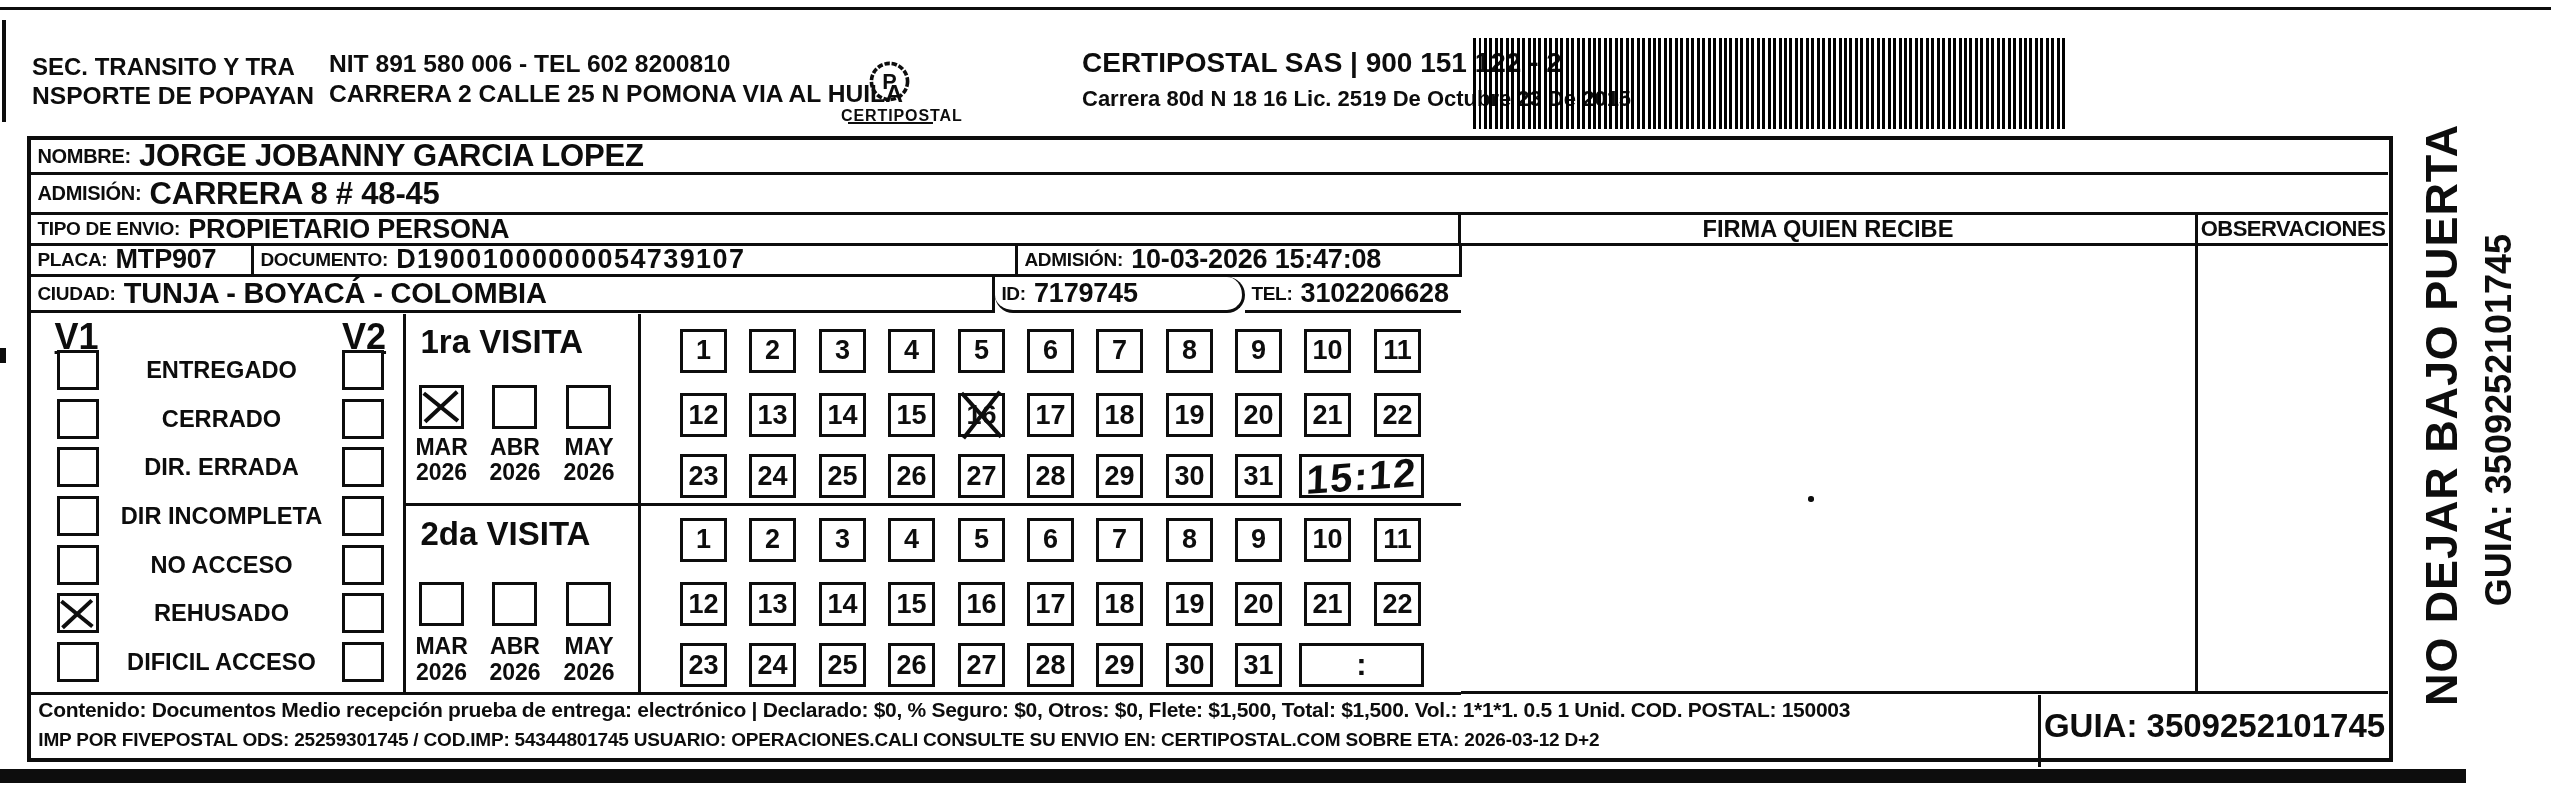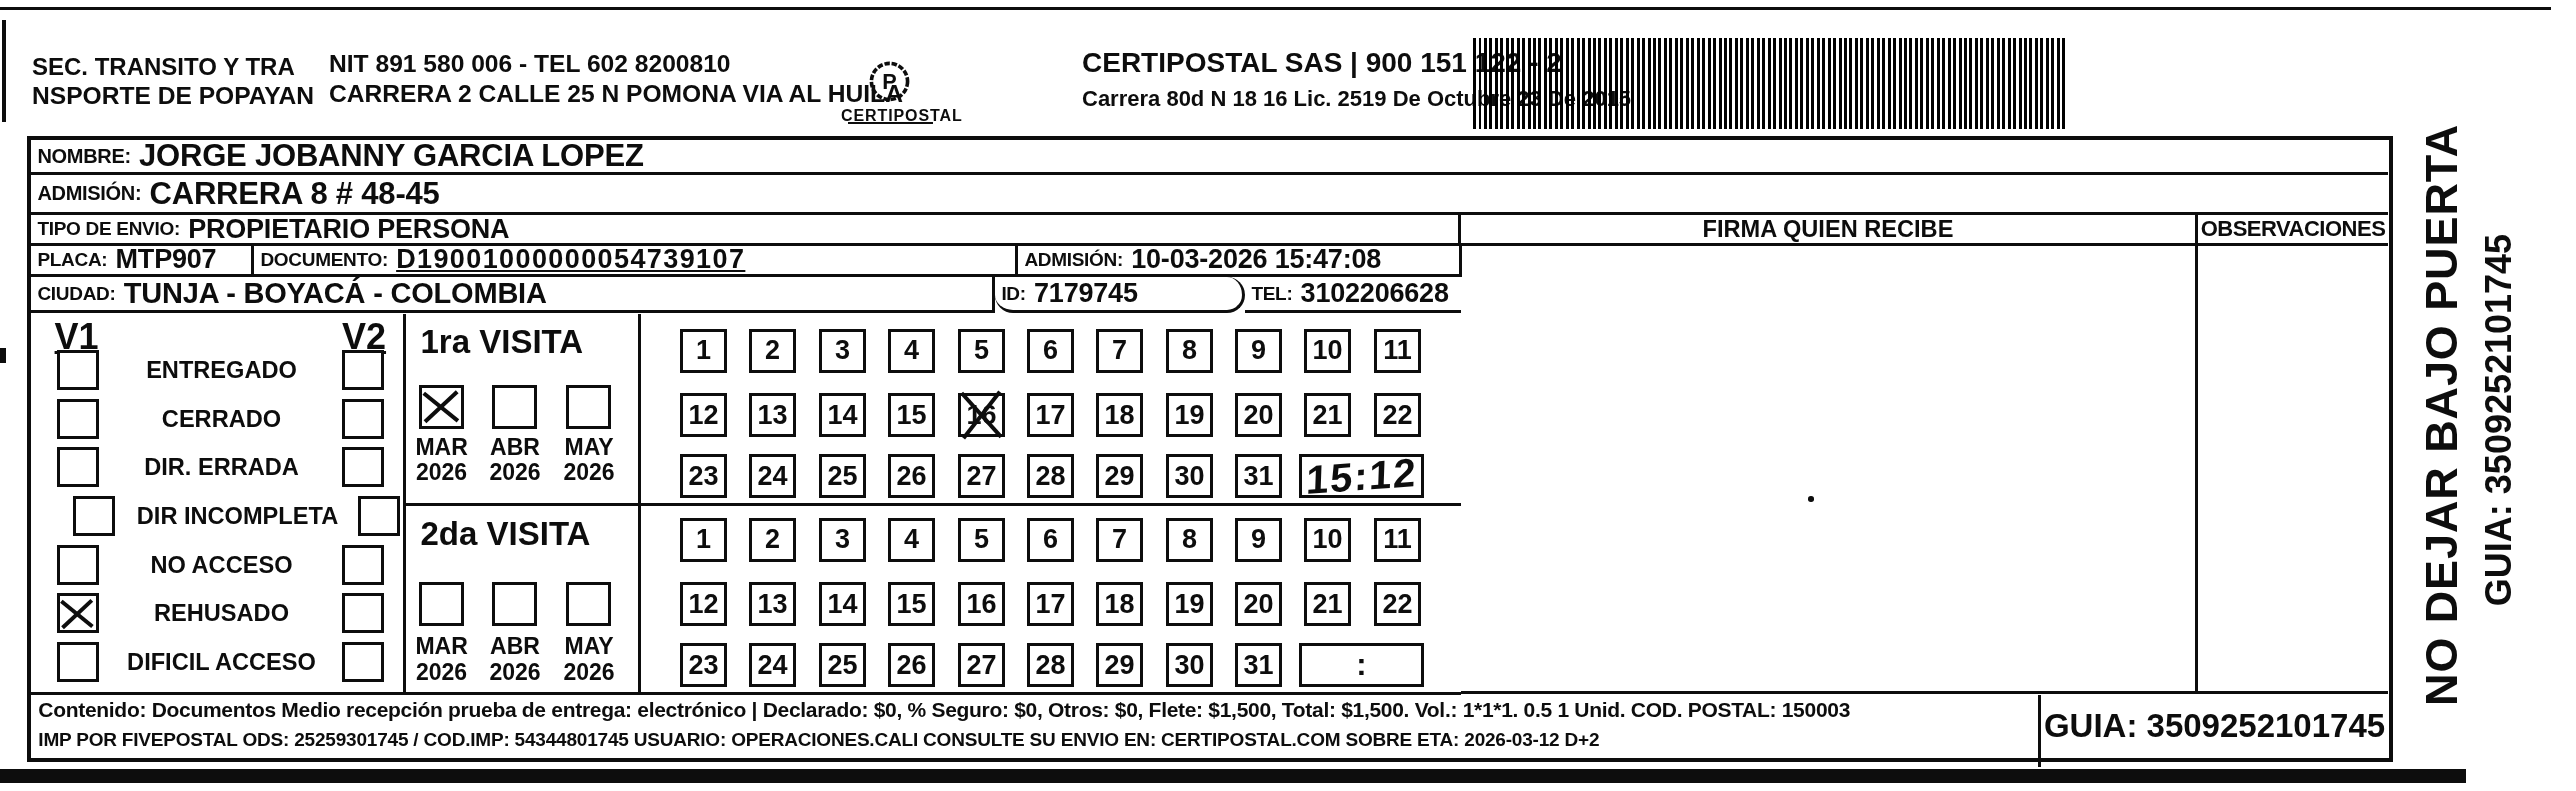--- a/index.html
+++ b/index.html
@@ -205,21 +205,21 @@
     <div class="cell bb center" style="left:2167px;top:75px;width:190px;height:31px;">
       <span class="hdrtxt" style="font-size:22px;letter-spacing:-0.5px;">OBSERVACIONES</span>
     </div>
 
     <div class="cell bb br row-flex" style="left:0;top:105px;width:223px;height:32px;">
       <span class="lbl">PLACA:</span>
       <span class="val">MTP907</span>
     </div>
     <div class="cell bb br row-flex" style="left:223px;top:105px;width:764px;height:32px;">
       <span class="lbl">DOCUMENTO:</span>
-      <span class="val" style="letter-spacing:1.4px;text-decoration:underline;">D19001000000054739107</span>
+      <span class="val" style="letter-spacing:1.4px;">D19001000000054739107</span>
     </div>
     <div class="cell bb br row-flex" style="left:987px;top:105px;width:444px;height:32px;">
       <span class="lbl">ADMISIÓN:</span>
       <span class="val">10-03-2026 15:47:08</span>
     </div>
 
     <div class="cell bb br row-flex" style="left:0;top:137px;width:964px;height:36px;">
       <span class="lbl">CIUDAD:</span>
       <span class="val big" style="font-size:29px;">TUNJA - BOYACÁ - COLOMBIA</span>
     </div>
@@ -249,21 +249,21 @@
           <div class="status-row" style="top: 85px;">
             <div class="cb" style="left: 25.5px; top: 0px;"></div>
             <div class="status-label">CERRADO</div>
             <div class="cb" style="left: 311px; top: 0px;"></div>
           </div>
           <div class="status-row" style="top: 133px;">
             <div class="cb" style="left: 25.5px; top: 0px;"></div>
             <div class="status-label">DIR. ERRADA</div>
             <div class="cb" style="left: 311px; top: 0px;"></div>
           </div>
-          <div class="status-row" style="top: 182px; margin-left: 16px;">
+          <div class="status-row" style="top: 182px;">
             <div class="cb" style="left: 25.5px; top: 0px;"></div>
             <div class="status-label">DIR INCOMPLETA</div>
             <div class="cb" style="left: 311px; top: 0px;"></div>
           </div>
           <div class="status-row" style="top: 231px;">
             <div class="cb" style="left: 25.5px; top: 0px;"></div>
             <div class="status-label">NO ACCESO</div>
             <div class="cb" style="left: 311px; top: 0px;"></div>
           </div>
           <div class="status-row" style="top: 279px;">

